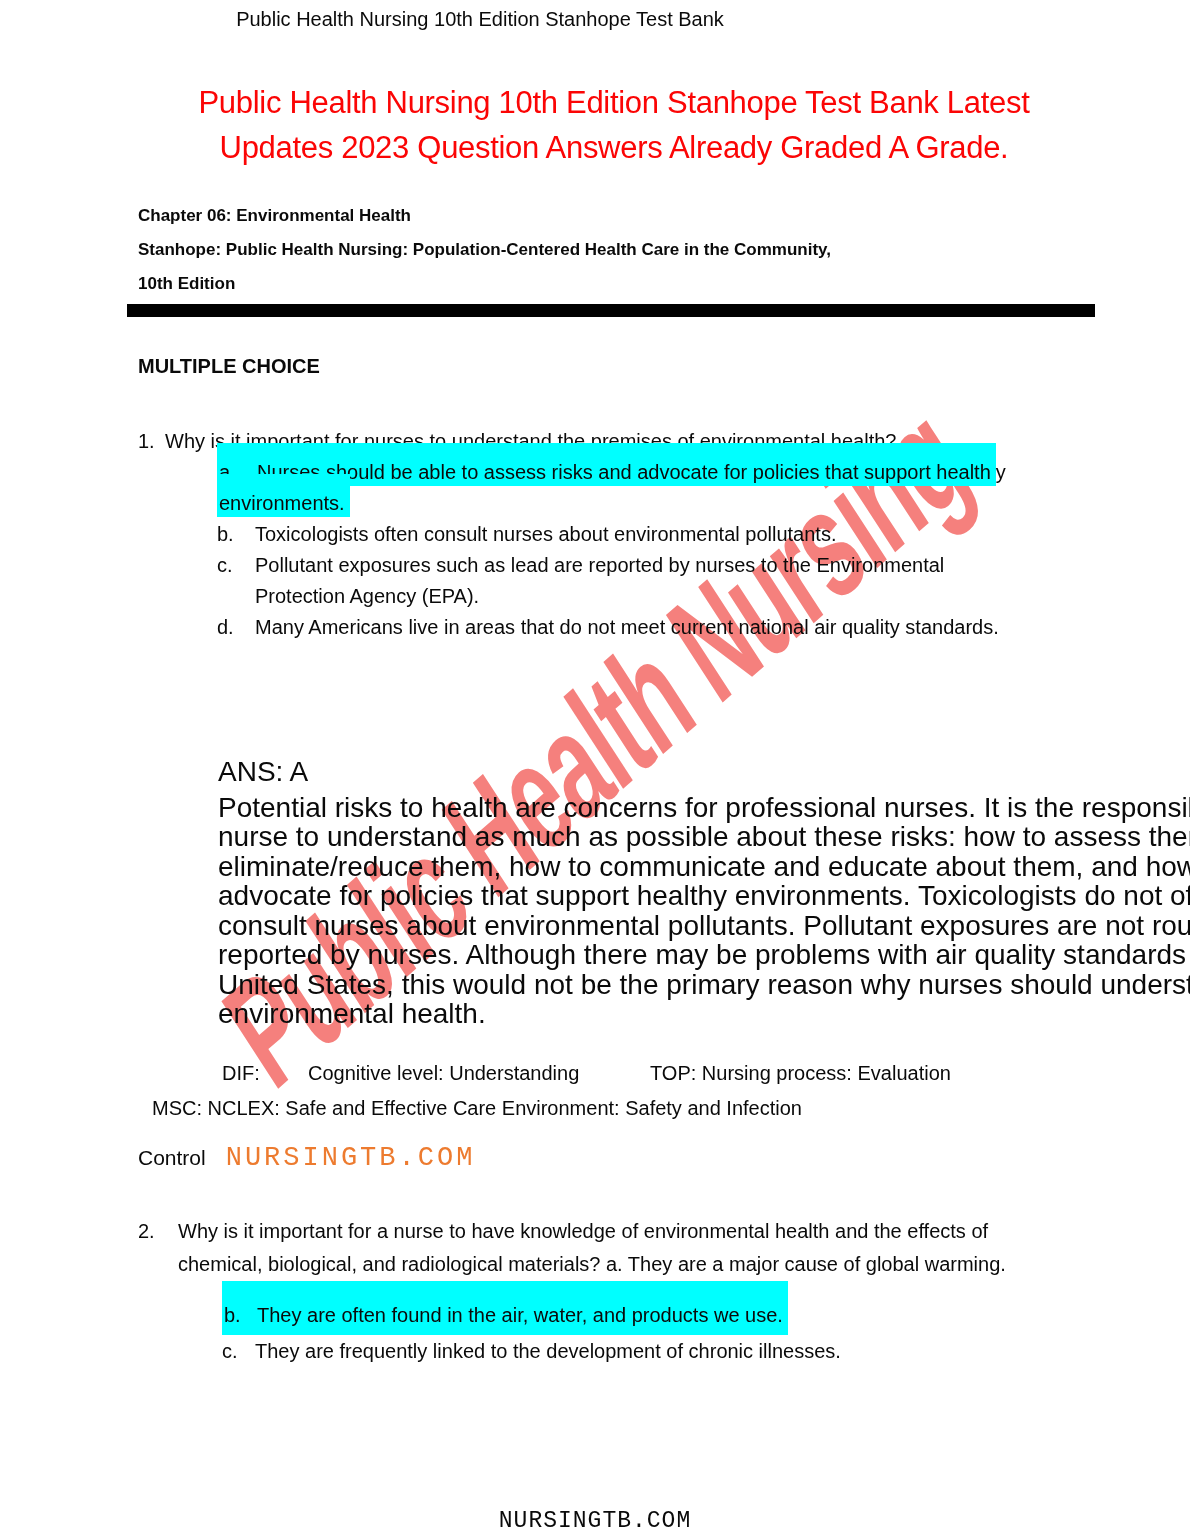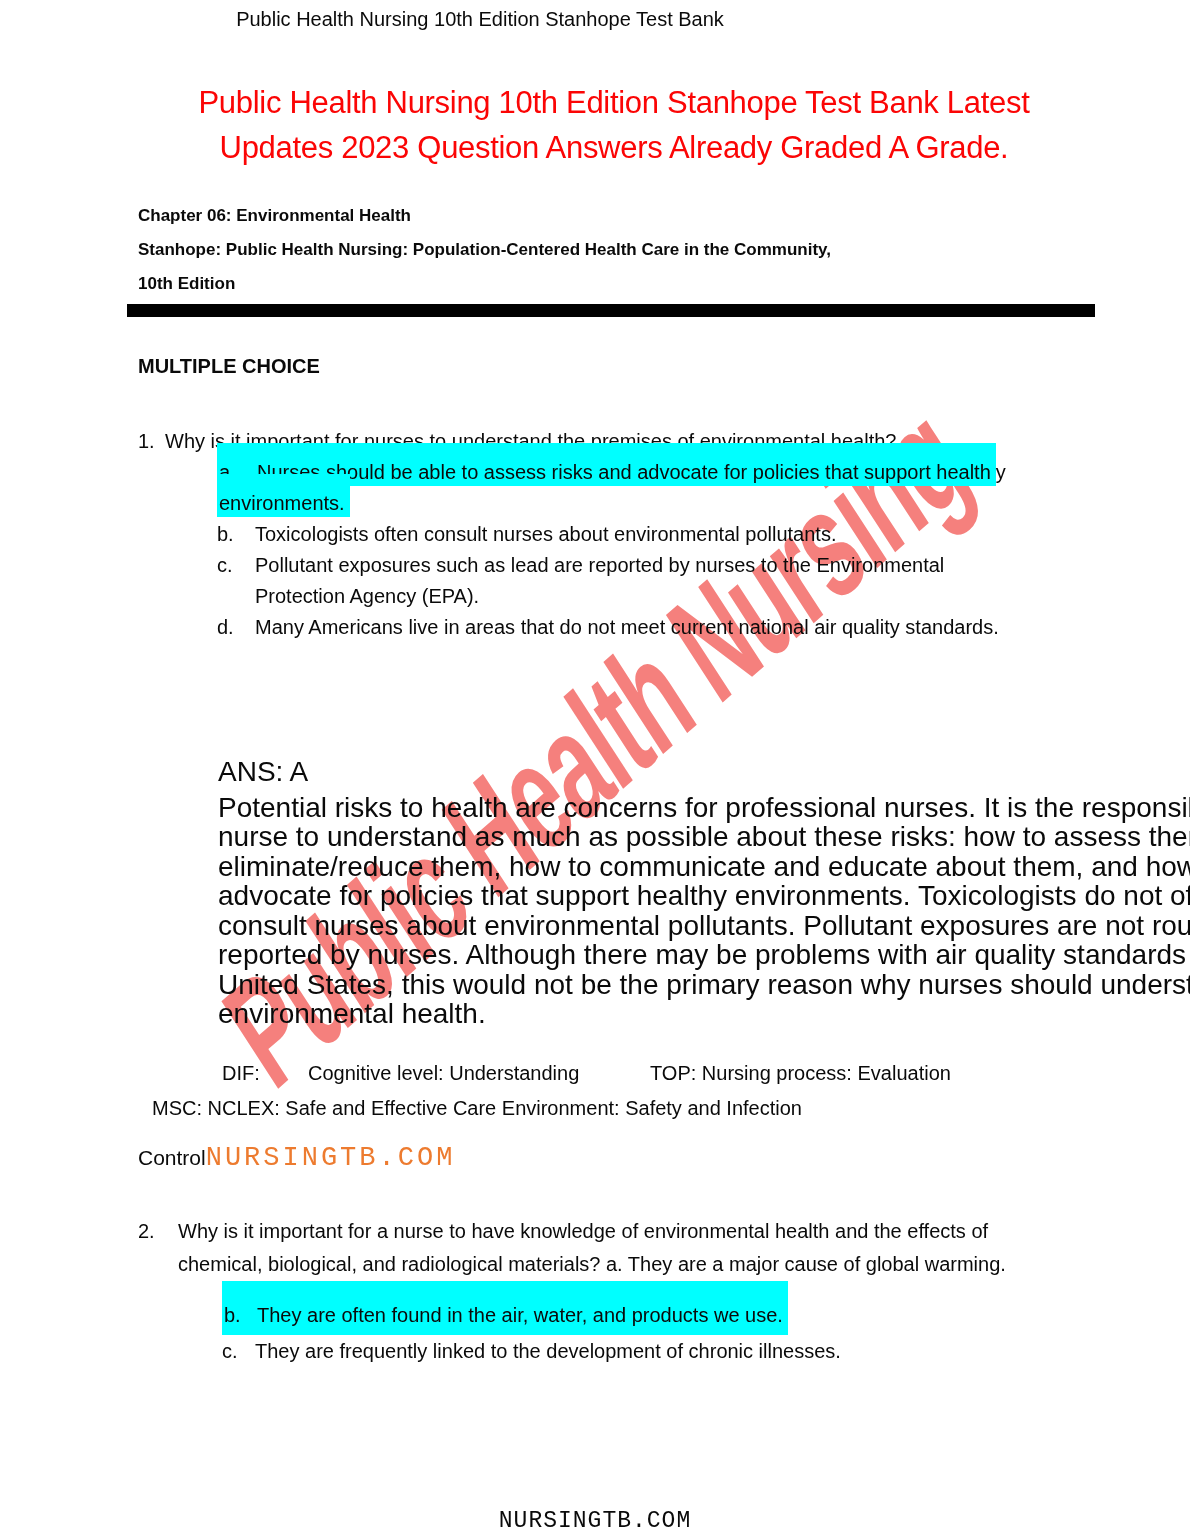--- a/index.html
+++ b/index.html
@@ -41,21 +41,21 @@
   .ans{top:757px;left:218px;font-size:28px;line-height:29.5px;}
   .ans-line{white-space:nowrap;}
   .ans-label{margin-bottom:6px;}
   
   .meta-line{top:1062px;left:0;width:1190px;font-size:20px;}
   .dif-label{position:absolute;left:222px;}
   .dif-value{position:absolute;left:308px;}
   .top-value{position:absolute;left:650px;}
   .msc-line{top:1097px;left:152px;font-size:20px;white-space:nowrap;}
   
-  .control-line{top:1143px;left:138px;display:flex;align-items:baseline;}
+  .control-line{top:1143px;left:138px;display:flex;align-items:baseline;gap:20px;}
   .control-prefix{font-size:21px;}
   .control-site{font-family:"Liberation Mono","DejaVu Sans Mono",monospace;font-size:27px;letter-spacing:3px;color:#ed7b2f;}
   
   .q2{top:1215px;left:138px;width:1010px;line-height:33px;}
   
   .page-footer{top:1508px;left:0;width:1190px;text-align:center;
     font-family:"Liberation Mono","DejaVu Sans Mono",monospace;font-size:23px;letter-spacing:1px;}
 </style>
 </head>
 <body>

